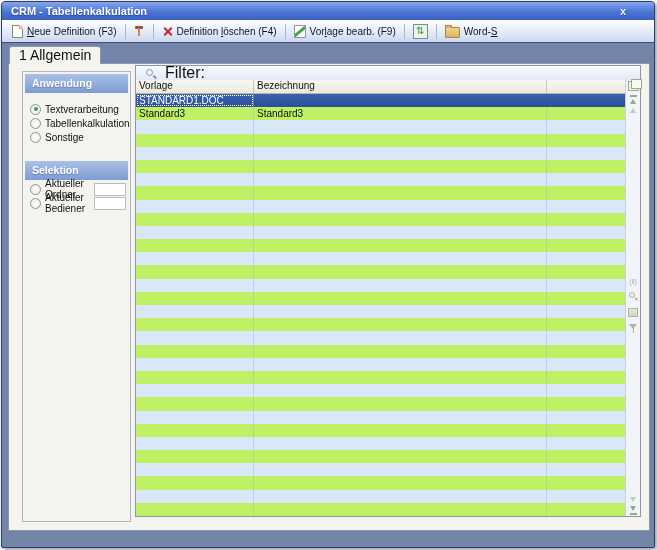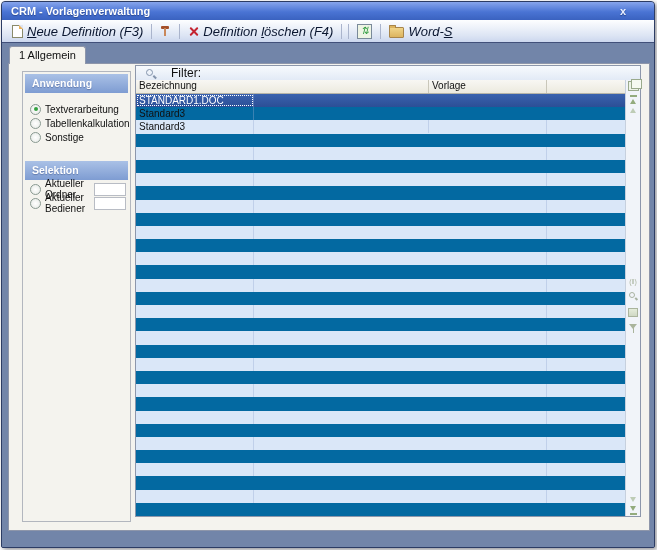--- a/index.html
+++ b/index.html
@@ -7,21 +7,21 @@
   .window{position:absolute;left:1px;top:1px;width:652px;height:545px;background:#7285a9;
     border:1px solid #2c3c64;border-radius:4px 4px 2px 2px;box-shadow:2px 2px 5px rgba(60,60,70,.55);overflow:hidden;}
   
   .titlebar{height:18px;background:linear-gradient(#87a5ec,#4a74d4 55%,#3a62c0);color:#fff;
     font-size:11px;font-weight:bold;line-height:18px;padding-left:9px;position:relative;
     text-shadow:0 1px 1px rgba(20,40,90,.5);}
   .close-x{position:absolute;right:28px;top:0;color:#eaf0ff;font-weight:bold;font-size:11px;cursor:default;}
   
   .toolbar{height:22px;background:linear-gradient(#fdfeff,#dde5f4 70%,#ccd7ee);border-bottom:1px solid #41507a;
     display:flex;align-items:center;padding:0 5px;}
-  .tbtn{display:flex;align-items:center;gap:4px;padding:2px 5px;font-size:13px;color:#0a1630;white-space:nowrap;font-style:italic;}
+  .tbtn{display:flex;align-items:center;gap:4px;padding:2px 5px;font-size:10px;color:#0a1630;white-space:nowrap;}
   .tsep{width:1px;height:15px;background:#aab4cc;margin:0 3px;}
   .key{text-decoration:underline;}
   
   .icon{display:inline-block;flex:none;}
   .icon-newdoc{width:9px;height:11px;background:#fff;border:1px solid #8a8a6a;position:relative;}
   .icon-newdoc::before{content:"";position:absolute;top:-1px;right:-1px;width:0;height:0;
     border-top:4px solid #dde5f4;border-left:4px solid #e8b05a;}
   .icon-hammer{position:relative;width:11px;height:12px;}
   .icon-hammer::before{content:"";position:absolute;top:1px;left:1px;width:8px;height:3px;background:#a34f2a;border-radius:1px;}
   .icon-hammer::after{content:"";position:absolute;top:3px;left:4px;width:2px;height:8px;background:#c9875a;}
@@ -33,46 +33,46 @@
   .icon-refresh{width:13px;height:13px;border:1px solid #7a8a9a;background:#eef4e4;color:#2a9a3a;
     font-size:10px;line-height:12px;text-align:center;}
   .icon-refresh::before{content:"⇅";}
   .icon-folder{position:relative;width:13px;height:9px;background:linear-gradient(#f0d489,#dcb45f);
     border:1px solid #a8854a;border-radius:1px;margin-top:3px;}
   .icon-folder::before{content:"";position:absolute;top:-3px;left:-1px;width:5px;height:2px;background:#dcb45f;
     border:1px solid #a8854a;border-bottom:none;border-radius:1px 1px 0 0;}
   
   .client{position:absolute;top:41px;left:0;right:0;bottom:0;background:#7285a9;}
   .tab{position:absolute;left:7px;top:3px;height:17px;background:#f4f3ee;border:1px solid #8e96aa;border-bottom:none;
-    border-radius:3px 3px 0 0;padding:0 9px;font-size:11px;line-height:17px;color:#101010;z-index:2;}
+    border-radius:3px 3px 0 0;padding:0 9px;font-size:14px;line-height:17px;color:#101010;z-index:2;}
   .panel{position:absolute;left:6px;top:20px;right:4px;bottom:16px;background:#f4f3ee;border:1px solid #8e96aa;}
   
   .sidebox{position:absolute;left:13px;top:7px;width:107px;bottom:8px;border:1px solid #b2b6be;background:#f4f3ee;}
   .grouphead{margin:2px;height:19px;background:linear-gradient(#aac1e6,#7e9cd2);color:#fff;font-weight:bold;
     font-size:10.5px;line-height:19px;padding-left:7px;text-shadow:0 1px 1px rgba(40,60,110,.4);}
   .radiorow{display:flex;align-items:center;gap:4px;padding-left:7px;padding-right:4px;height:14px;font-size:10px;color:#101010;}
   .radio{flex:none;width:9px;height:9px;border:1px solid #8a9a92;border-radius:50%;background:radial-gradient(#ffffff,#e4e8e4);}
   .radio.checked{position:relative;}
   .radio.checked::after{content:"";position:absolute;left:2.5px;top:2.5px;width:4px;height:4px;border-radius:50%;background:#33a13f;}
   .mini{flex:none;margin-left:auto;width:28px;height:11px;border:1px solid #b8bcc4;background:#fff;font-size:9px;padding:0 1px;}
   .mt9{margin-top:9px;} .mt17{margin-top:17px;}
   
   .grid{position:absolute;left:126px;top:1px;right:8px;bottom:13px;background:#fff;border:1px solid #8d97ab;}
   .filterbar{position:absolute;left:0;right:0;top:0;height:14px;background:linear-gradient(#f7fafd,#e2eaf6);
-    border-bottom:1px solid #b8c2d6;display:flex;align-items:center;gap:15px;padding-left:9px;font-size:12px;color:#101010;}
+    border-bottom:1px solid #b8c2d6;display:flex;align-items:center;gap:9px;padding-left:9px;font-size:16px;color:#101010;}
   .icon-mag{position:relative;width:11px;height:11px;}
   .icon-mag::before{content:"";position:absolute;left:1px;top:1px;width:5px;height:5px;border:1.5px solid #8494ac;border-radius:50%;}
   .icon-mag::after{content:"";position:absolute;left:7.5px;top:8px;width:3.5px;height:1.5px;background:#8494ac;transform:rotate(45deg);}
   .thead{position:absolute;left:0;right:14px;top:14px;height:13px;display:flex;
     background:linear-gradient(#f8f7f3,#eceadf);border-bottom:1px solid #b6b4a8;font-size:10px;color:#101010;}
   .hcell{line-height:12px;padding-left:3px;border-right:1px solid #c9c7ba;overflow:hidden;white-space:nowrap;}
   .c0{width:114px;flex:none;} .c1{width:289px;flex:none;} .c2{flex:1;border-right:none;}
   .tbody{position:absolute;left:0;right:14px;top:28px;bottom:0;overflow:hidden;}
   .trow{display:flex;height:13.2px;font-size:10px;color:#101010;}
-  .trow.even{background:#dae7f8;} .trow.odd{background:#0369a1;flex-direction:column;}
+  .trow.even{background:#dae7f8;} .trow.odd{background:#bef264;}
   .trow.sel{background:linear-gradient(#3a62ae,#2c4f96);color:#fff;}
   .tcell{line-height:13px;padding-left:3px;border-right:1px solid rgba(150,170,210,.38);overflow:hidden;white-space:nowrap;}
   .tcell.c2{border-right:none;}
   .focuscell{outline:1px dotted #ffffff;outline-offset:-2px;}
   
   .navstrip{position:absolute;top:14px;right:0;bottom:0;width:14px;background:#f1f4f9;border-left:1px solid #c6d0de;
     display:flex;flex-direction:column;align-items:center;padding:1px 0;}
   .nspacer{flex:1;}
   .icon-colchooser{width:9px;height:8px;border:1px solid #9aaa8c;background:#eef4e8;position:relative;margin-bottom:4px;}
   .icon-colchooser::before{content:"";position:absolute;left:2px;top:-3px;width:9px;height:8px;border:1px solid #9aaa8c;background:#f6faf2;}
@@ -91,39 +91,43 @@
     border-left:4.5px solid transparent;border-right:4.5px solid transparent;border-top:5px solid #aab49c;}
   .icon-funnel::after{content:"";position:absolute;left:4px;top:4px;width:1.5px;height:5px;background:#aab49c;}
 </style>
 </head>
 <body>
 
 <div class="stage">
   <div class="window">
 
     <div class="titlebar">
-      <span>CRM - Vorlagenverwaltung</span>
+      <span>CRM - Tabellenkalkulation</span>
       <span class="close-x">x</span>
     </div>
 
     <div class="toolbar">
       <div class="tbtn">
         <span class="icon icon-newdoc"></span>
         <span><span></span><span class="key">N</span><span>eue Definition (F3)</span></span>
       </div>
       <div class="tsep"></div>
       <div class="tbtn">
         <span class="icon icon-hammer"></span>
       </div>
       <div class="tsep"></div>
       <div class="tbtn">
         <span class="icon icon-delx"></span>
         <span><span>Definition </span><span class="key">l</span><span>öschen (F4)</span></span>
       </div>
       <div class="tsep"></div>
+      <div class="tbtn">
+        <span class="icon icon-editpage"></span>
+        <span><span>Vor</span><span class="key">l</span><span>age bearb. (F9)</span></span>
+      </div>
       <div class="tsep"></div>
       <div class="tbtn">
         <span class="icon icon-refresh"></span>
       </div>
       <div class="tsep"></div>
       <div class="tbtn">
         <span class="icon icon-folder"></span>
         <span><span>Word-</span><span class="key">S</span></span>
       </div>
     </div>
@@ -160,22 +164,22 @@
             <input class="mini" value="" style="">
           </div>
         </div>
 
         <div class="grid">
           <div class="filterbar">
             <span class="icon-mag"></span>
             <span>Filter:</span>
           </div>
           <div class="thead">
+            <div class="hcell c0">Vorlage</div>
             <div class="hcell c1">Bezeichnung</div>
-            <div class="hcell c0">Vorlage</div>
             <div class="hcell c2"></div>
           </div>
           <div class="tbody">
               <div class="trow sel">
                 <div class="tcell c0 focuscell">STANDARD1.DOC</div>
                 <div class="tcell c2"></div>
               </div>
               <div class="trow odd">
                 <div class="tcell c0">Standard3</div>
                 <div class="tcell c1">Standard3</div>

